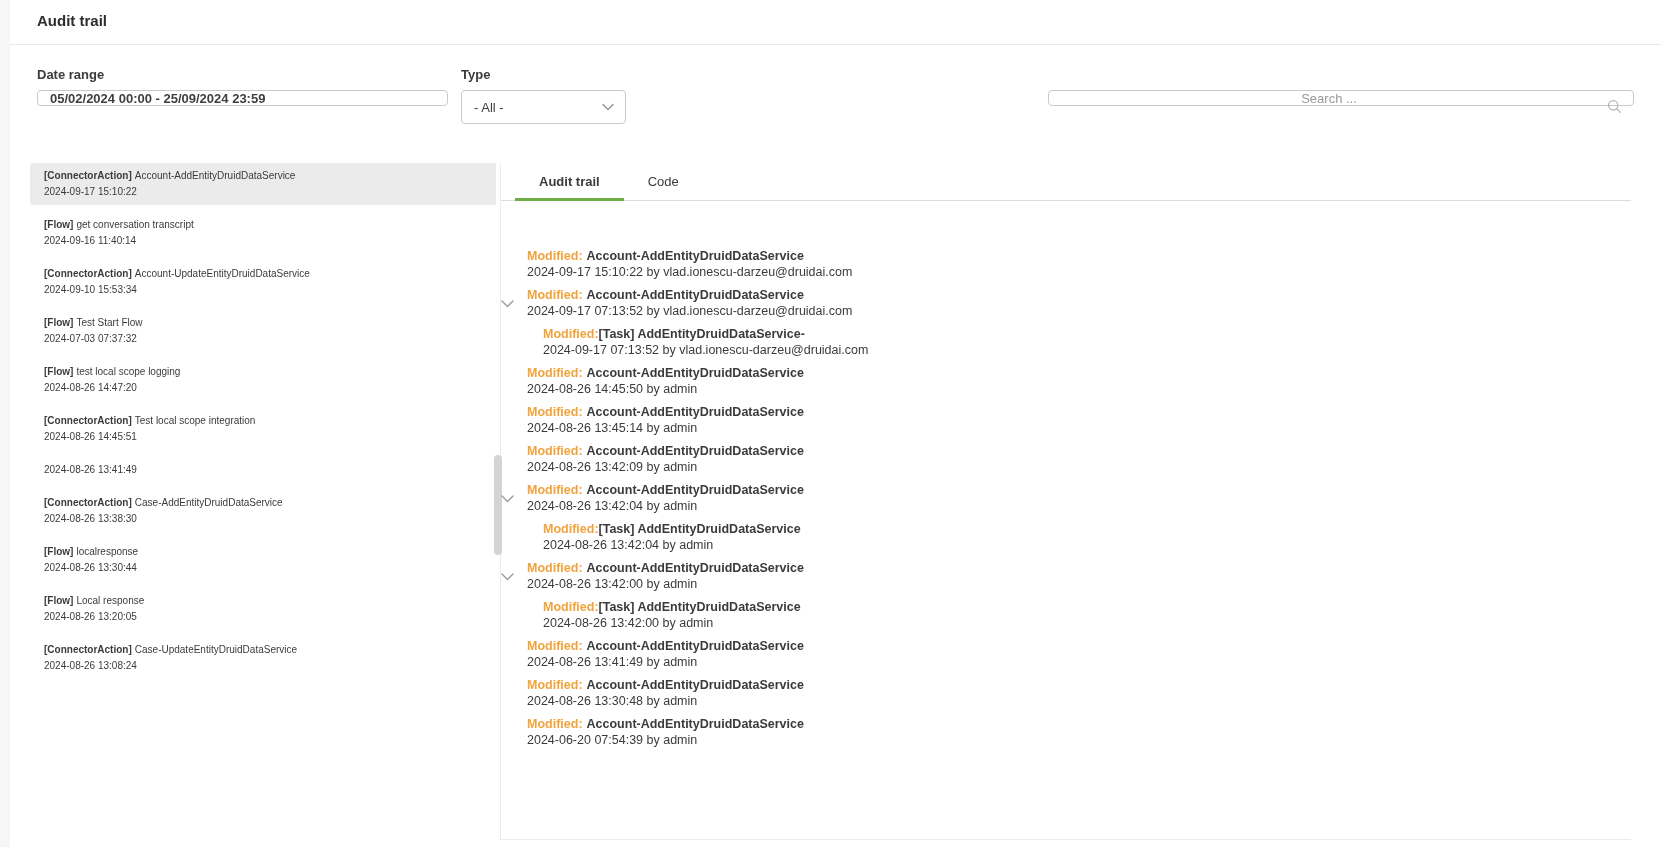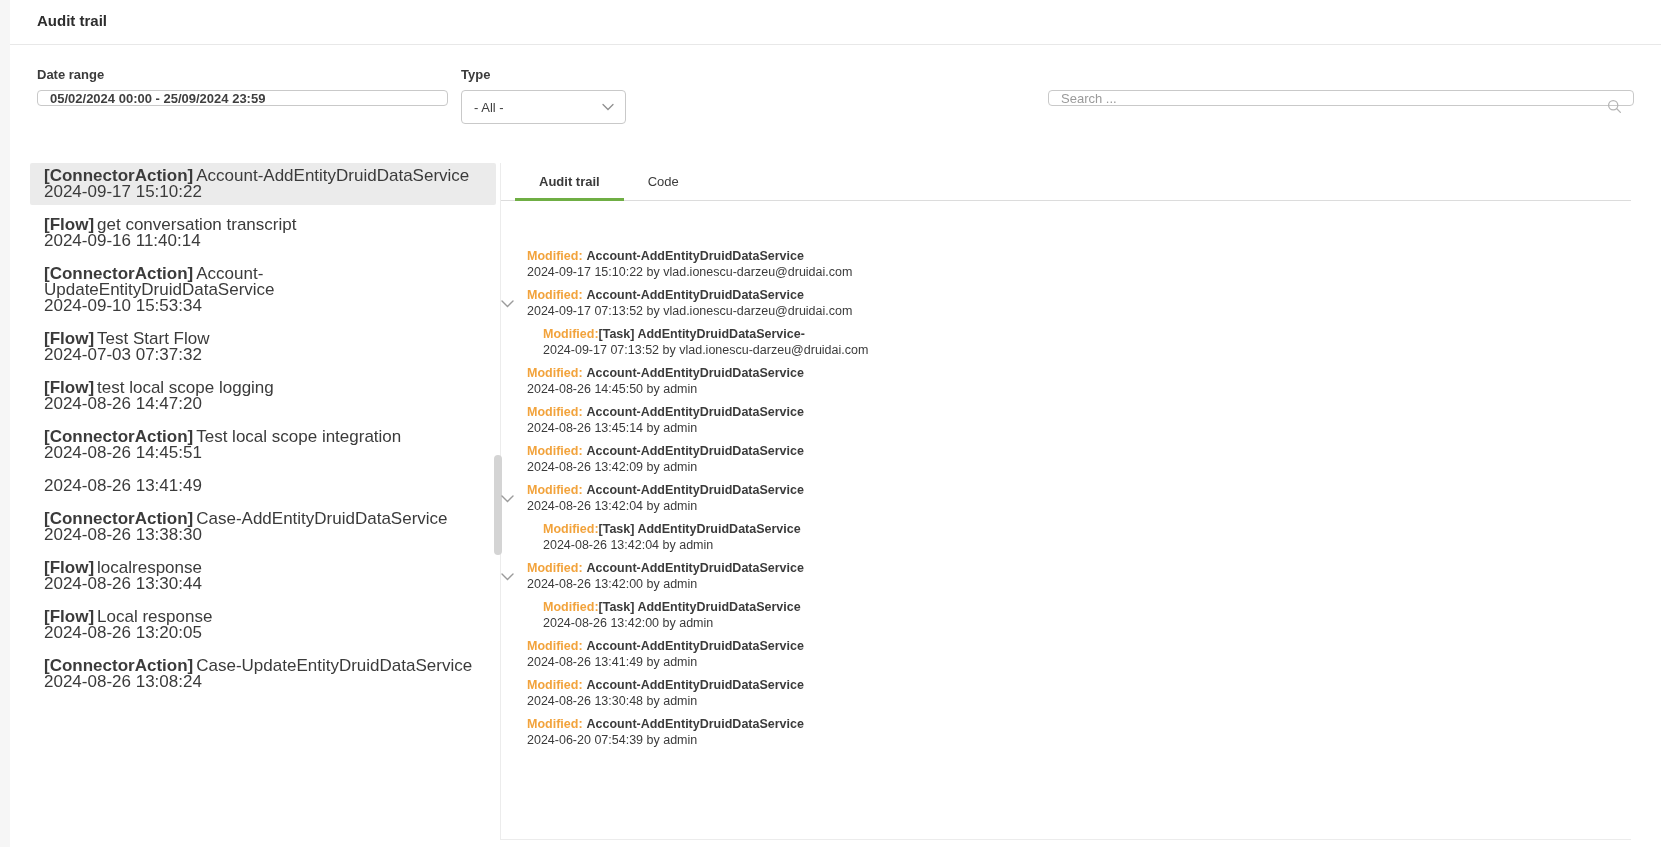--- a/index.html
+++ b/index.html
@@ -18,27 +18,27 @@
   .filter-label{position:absolute;font-size:13px;font-weight:bold;color:#3b3b3b;}
   .lbl-date{left:37px;top:67px;}
   .lbl-type{left:461px;top:67px;}
 
   .box{box-sizing:border-box;position:absolute;height:16px;border:1px solid #c9c9c9;border-radius:4px;background:#fff;font-size:13px;}
   .date-input{left:37px;top:90px;width:411px;padding:0 12px;font-weight:bold;color:#3f3f3f;font-family:inherit;outline:none;}
   .type-select{left:461px;top:90px;width:165px;display:flex;align-items:center;padding:16px 12px;color:#3f3f3f;cursor:pointer;}
   .type-select .chev-svg{position:absolute;right:11px;top:12px;}
   .search-wrap{left:1048px;top:90px;width:586px;}
   .search-input{box-sizing:border-box;width:100%;height:100%;border:none;outline:none;background:transparent;
-    padding:0 36px 0 12px;font-size:13px;font-family:inherit;color:#3f3f3f;}
+    padding:0 36px 0 12px;font-size:13px;font-family:inherit;color:#3f3f3f;text-align:center;}
   .search-input::placeholder{color:#9a9a9a;}
   .search-icon{position:absolute;right:10px;top:7px;}
 
   .list{position:absolute;left:30px;top:163px;width:466px;}
   .item{box-sizing:border-box;padding:5px 14px;margin-bottom:7px;border-radius:2px;
-    font-size:17px;line-height:16px;color:#3b3b3b;cursor:pointer;}
+    font-size:10px;line-height:16px;color:#3b3b3b;cursor:pointer;}
   .item.selected{background:var(--selected-bg,#ebebeb);}
   .item .prefix{font-weight:bold;margin-right:3px;}
 
   .vline{position:absolute;left:500px;top:163px;width:1px;height:677px;background:#ececec;}
   .hline{position:absolute;left:500px;top:839px;width:1131px;height:1px;background:#ececec;}
   .scroll-thumb{position:absolute;left:494px;top:455px;width:8px;height:100px;border-radius:4px;background:#d4d4d4;cursor:grab;}
 
   .panel{position:absolute;left:501px;top:163px;width:1130px;}
   .tabs{height:37px;border-bottom:1px solid #dcdcdc;padding-left:14px;display:flex;}
   .tab{position:relative;padding:0 24px;display:flex;align-items:center;font-size:13px;color:#3b3b3b;cursor:pointer;}

